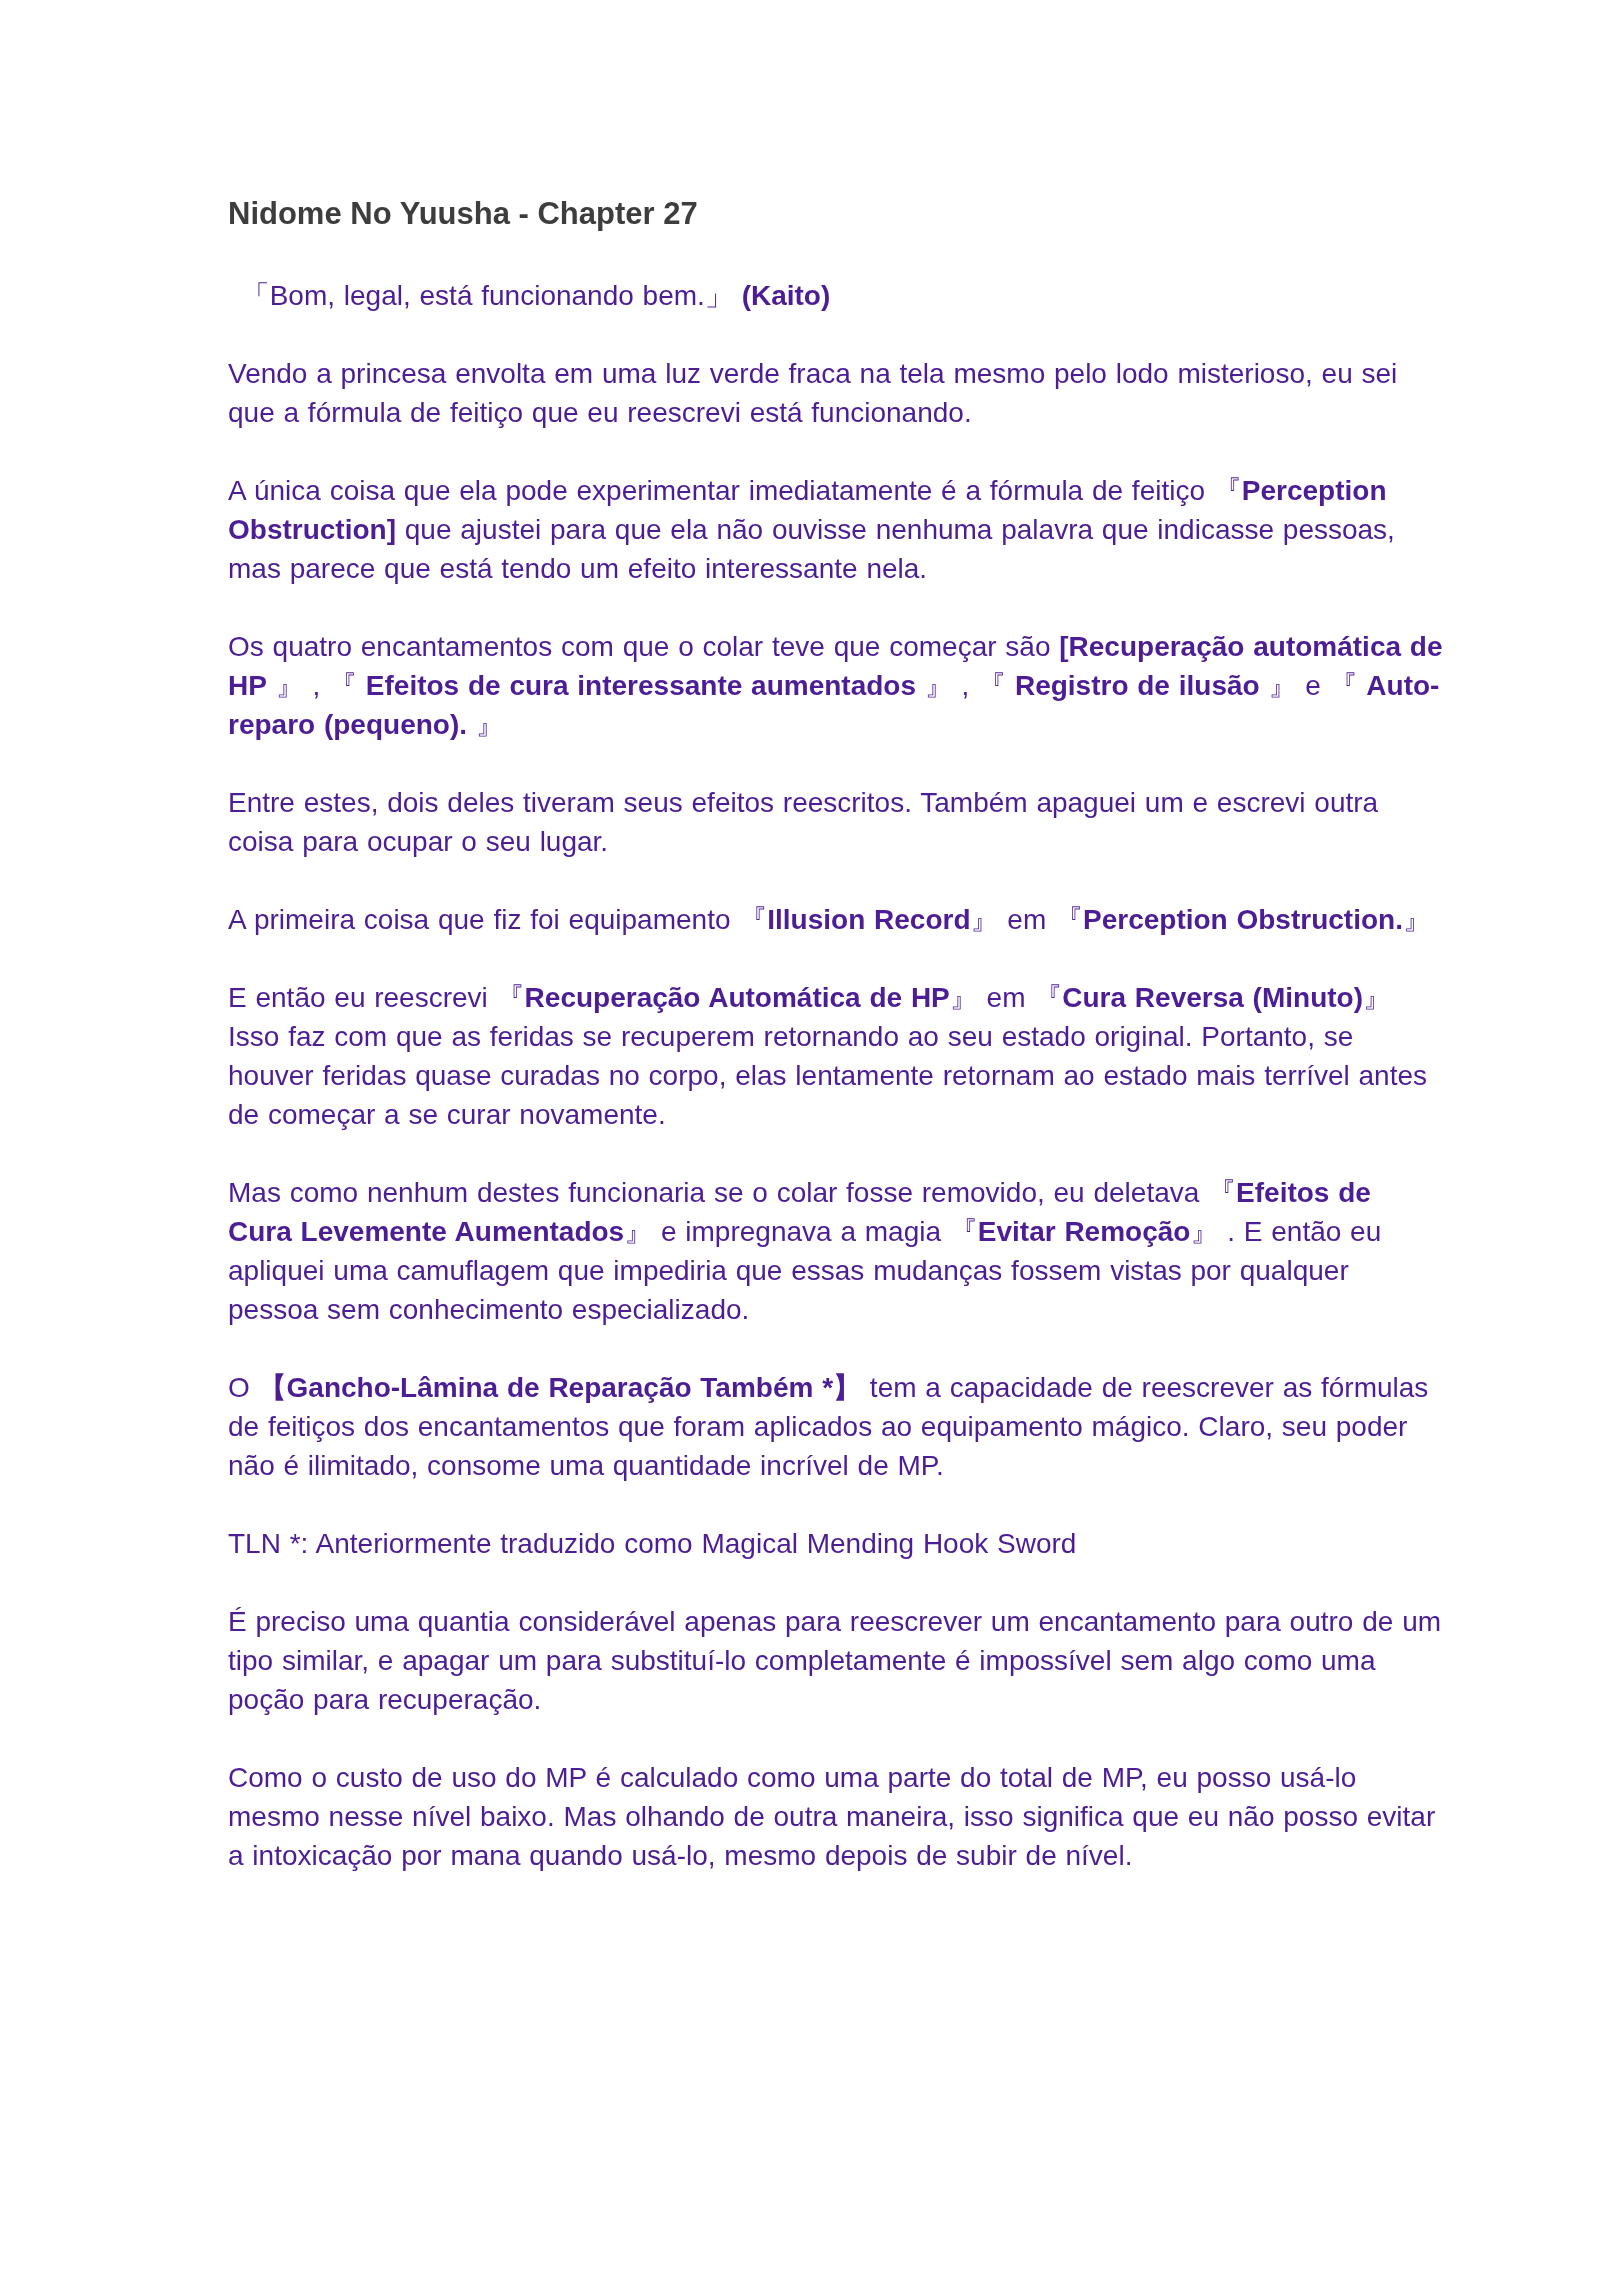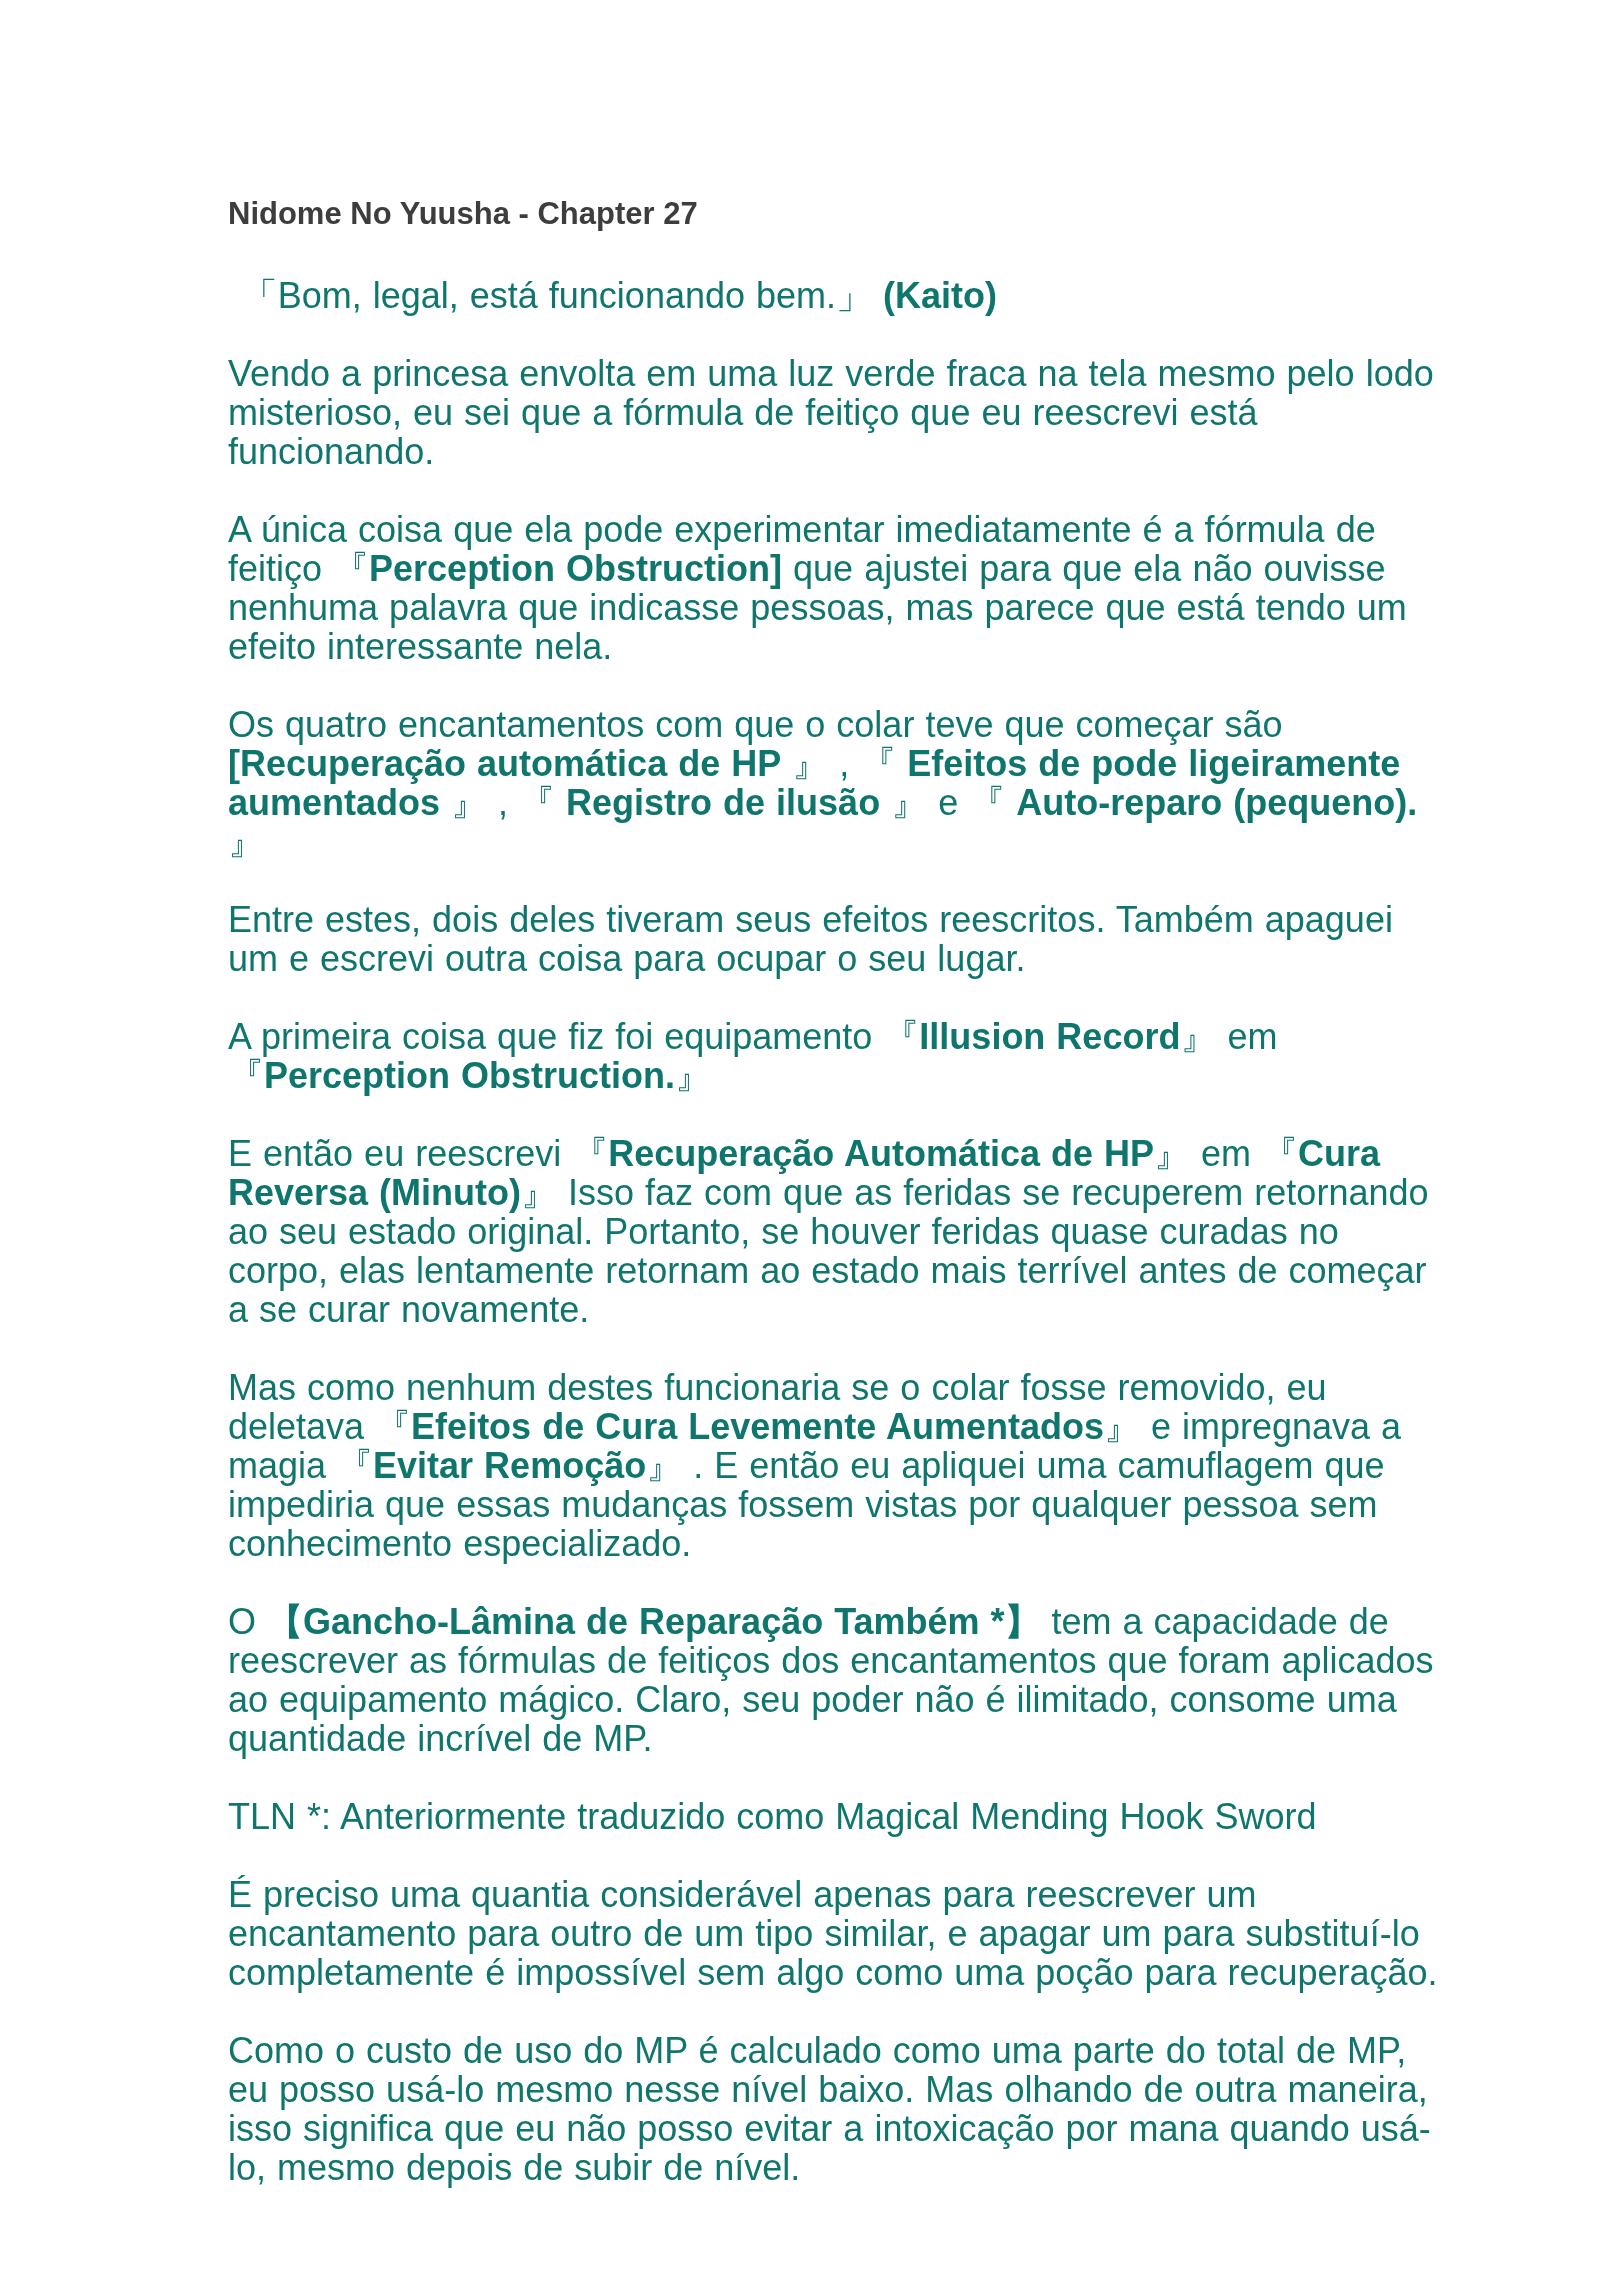--- a/index.html
+++ b/index.html
@@ -25,43 +25,43 @@
     font-size: 31px;
     line-height: 43px;
     font-weight: bold;
     margin: 0 0 41px 0;
     color: #3d3d3d;
   }
   .paragraphs {
     max-width: 1215px;
   }
   .para {
-    font-size: 36px;
+    font-size: 28px;
     line-height: 39px;
     margin: 0 0 39px 0;
-    color: #0f766e;
+    color: #4c1d95;
     word-spacing: 1px;
   }
   .para.indent {
     text-indent: 13.7px;
   }
   .bold {
     font-weight: bold;
   }
 </style>
 </head>
 <body>
 
 <div class="page">
   <h1 class="doc-title">Nidome No Yuusha - Chapter 27</h1>
   <div class="paragraphs">
       <p class="para indent"><span>「Bom, legal, está funcionando bem.」 </span><span class="bold">(Kaito)</span></p>
       <p class="para"><span>Vendo a princesa envolta em uma luz verde fraca na tela mesmo pelo lodo misterioso, eu sei que a fórmula de feitiço que eu reescrevi está funcionando.</span></p>
       <p class="para"><span>A única coisa que ela pode experimentar imediatamente é a fórmula de feitiço 『</span><span class="bold">Perception Obstruction]</span><span> que ajustei para que ela não ouvisse nenhuma palavra que indicasse pessoas, mas parece que está tendo um efeito interessante nela.</span></p>
-      <p class="para"><span>Os quatro encantamentos com que o colar teve que começar são </span><span class="bold">[Recuperação automática de HP</span><span> 』 , 『 </span><span class="bold">Efeitos de pode ligeiramente aumentados</span><span> 』 , 『 </span><span class="bold">Registro de ilusão</span><span> 』 e 『 </span><span class="bold">Auto-reparo (pequeno).</span><span> 』</span></p>
+      <p class="para"><span>Os quatro encantamentos com que o colar teve que começar são </span><span class="bold">[Recuperação automática de HP</span><span> 』 , 『 </span><span class="bold">Efeitos de cura interessante aumentados</span><span> 』 , 『 </span><span class="bold">Registro de ilusão</span><span> 』 e 『 </span><span class="bold">Auto-reparo (pequeno).</span><span> 』</span></p>
       <p class="para"><span>Entre estes, dois deles tiveram seus efeitos reescritos. Também apaguei um e escrevi outra coisa para ocupar o seu lugar.</span></p>
       <p class="para"><span>A primeira coisa que fiz foi equipamento 『</span><span class="bold">Illusion Record</span><span>』 em 『</span><span class="bold">Perception Obstruction.</span><span>』</span></p>
       <p class="para"><span>E então eu reescrevi 『</span><span class="bold">Recuperação Automática de HP</span><span>』 em 『</span><span class="bold">Cura Reversa (Minuto)</span><span>』 Isso faz com que as feridas se recuperem retornando ao seu estado original. Portanto, se houver feridas quase curadas no corpo, elas lentamente retornam ao estado mais terrível antes de começar a se curar novamente.</span></p>
       <p class="para"><span>Mas como nenhum destes funcionaria se o colar fosse removido, eu deletava 『</span><span class="bold">Efeitos de Cura Levemente Aumentados</span><span>』 e impregnava a magia 『</span><span class="bold">Evitar Remoção</span><span>』 . E então eu apliquei uma camuflagem que impediria que essas mudanças fossem vistas por qualquer pessoa sem conhecimento especializado.</span></p>
       <p class="para"><span>O </span><span class="bold">【Gancho-Lâmina de Reparação Também *】</span><span> tem a capacidade de reescrever as fórmulas de feitiços dos encantamentos que foram aplicados ao equipamento mágico. Claro, seu poder não é ilimitado, consome uma quantidade incrível de MP.</span></p>
       <p class="para"><span>TLN *: Anteriormente traduzido como Magical Mending Hook Sword</span></p>
       <p class="para"><span>É preciso uma quantia considerável apenas para reescrever um encantamento para outro de um tipo similar, e apagar um para substituí-lo completamente é impossível sem algo como uma poção para recuperação.</span></p>
       <p class="para"><span>Como o custo de uso do MP é calculado como uma parte do total de MP, eu posso usá-lo mesmo nesse nível baixo. Mas olhando de outra maneira, isso significa que eu não posso evitar a intoxicação por mana quando usá-lo, mesmo depois de subir de nível.</span></p>
     </div>
 </div>

